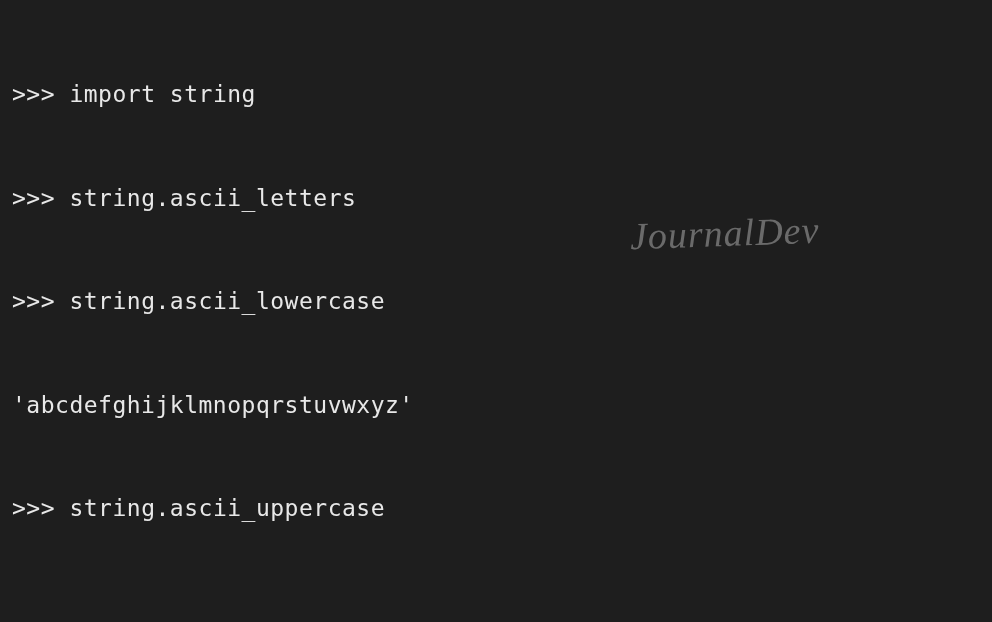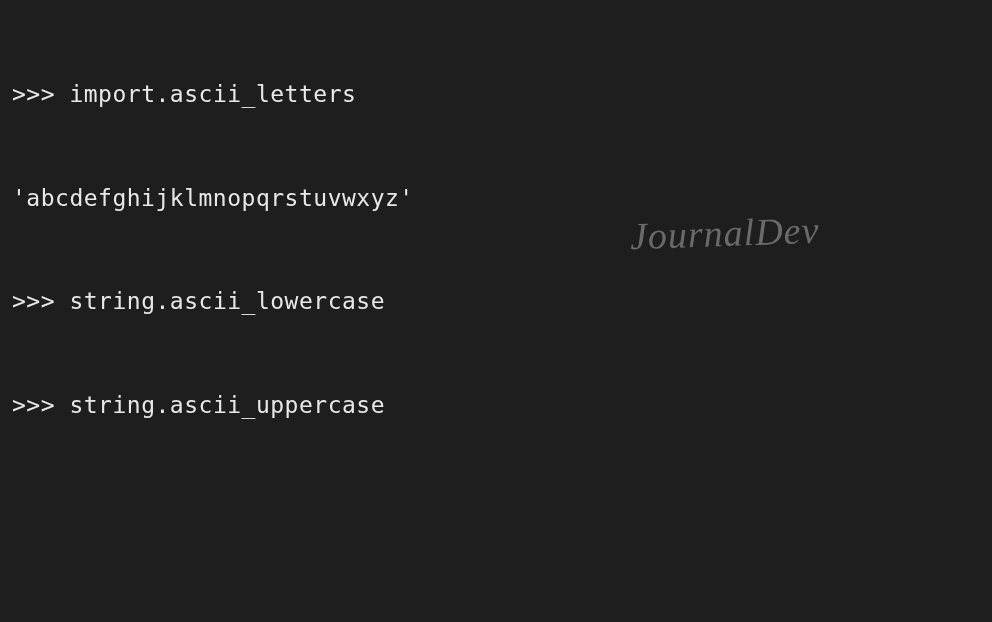--- a/index.html
+++ b/index.html
@@ -39,23 +39,24 @@
       font-style: italic;
       letter-spacing: 1px;
       transform: rotate(-2deg);
       font-weight: 300;
     }
   </style>
 </head>
 <body>
 
 <div class="terminal">
-  <span class="line"><span class="prompt">&gt;&gt;&gt;</span> <span>import.ascii_letters</span></span>
+  <span class="line"><span class="prompt">&gt;&gt;&gt;</span> <span>import string</span></span>
+  <span class="line"><span class="prompt">&gt;&gt;&gt;</span> <span>string.ascii_letters</span></span>
+  <span class="line"><span class="prompt">&gt;&gt;&gt;</span> <span>string.ascii_lowercase</span></span>
   <span class="line"><span>'abcdefghijklmnopqrstuvwxyz'</span></span>
-  <span class="line"><span class="prompt">&gt;&gt;&gt;</span> <span>string.ascii_lowercase</span></span>
   <span class="line"><span class="prompt">&gt;&gt;&gt;</span> <span>string.ascii_uppercase</span></span>
   
   
   
   
   
   
   
   
   

